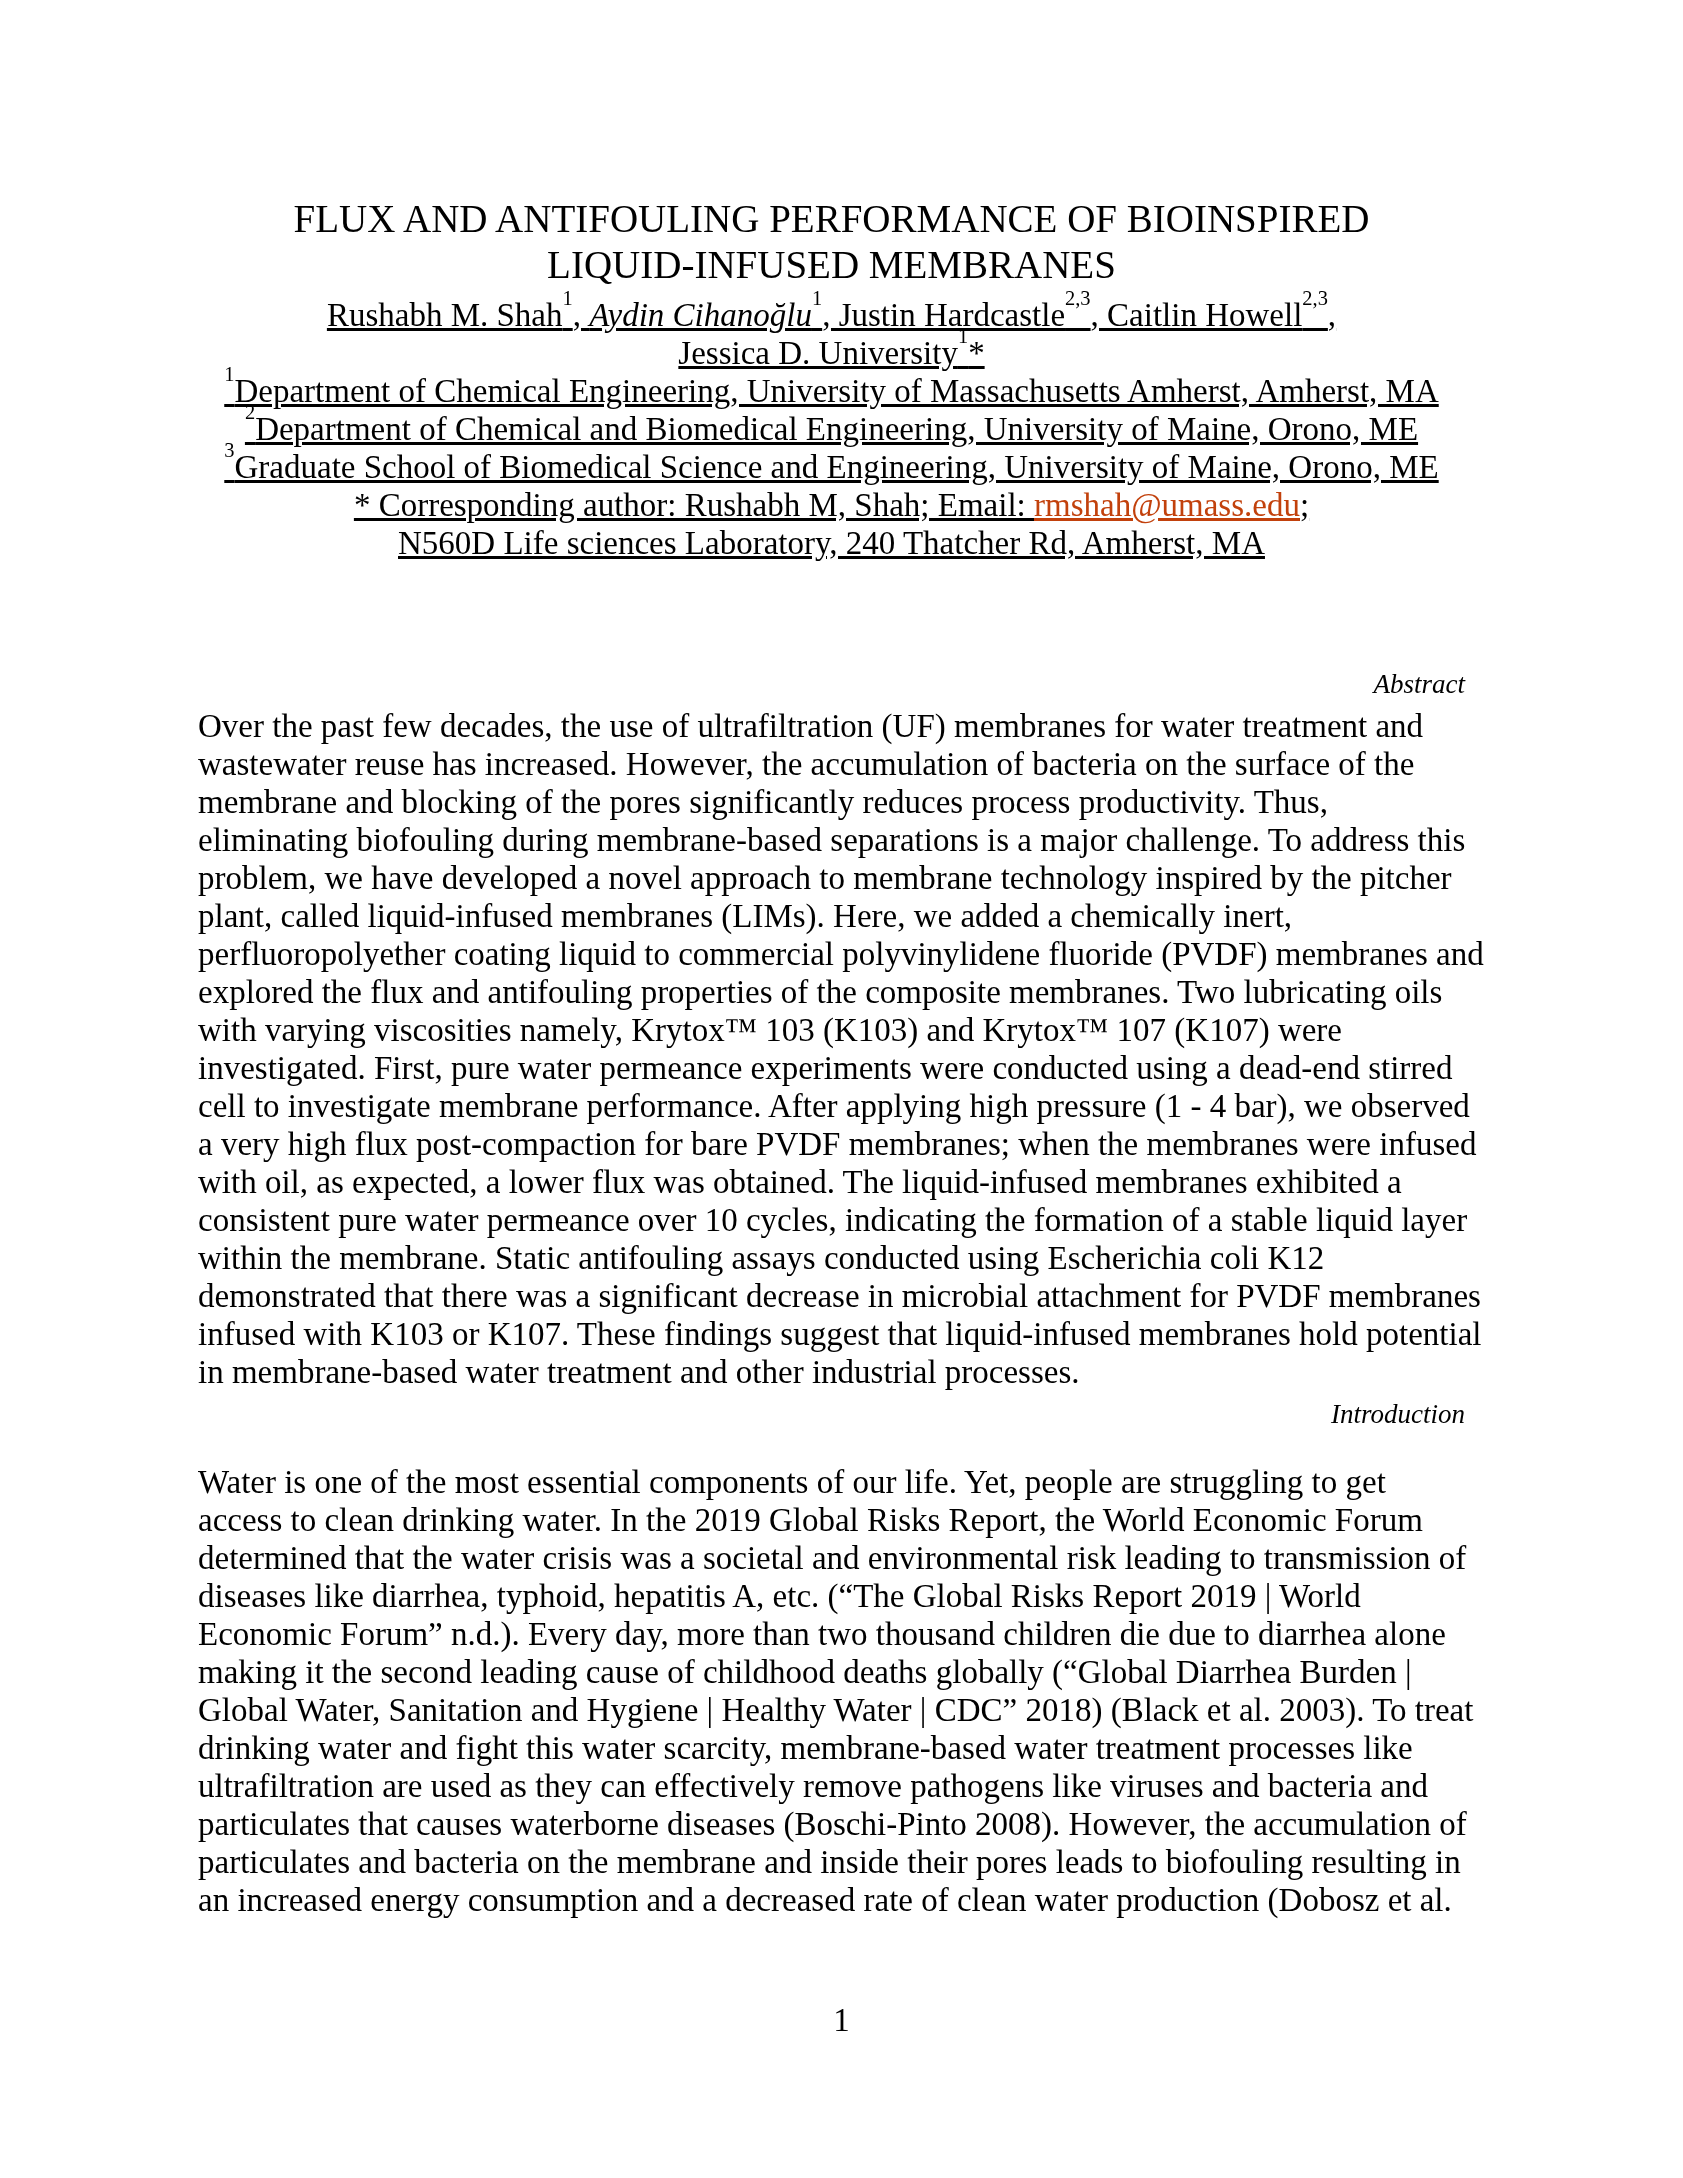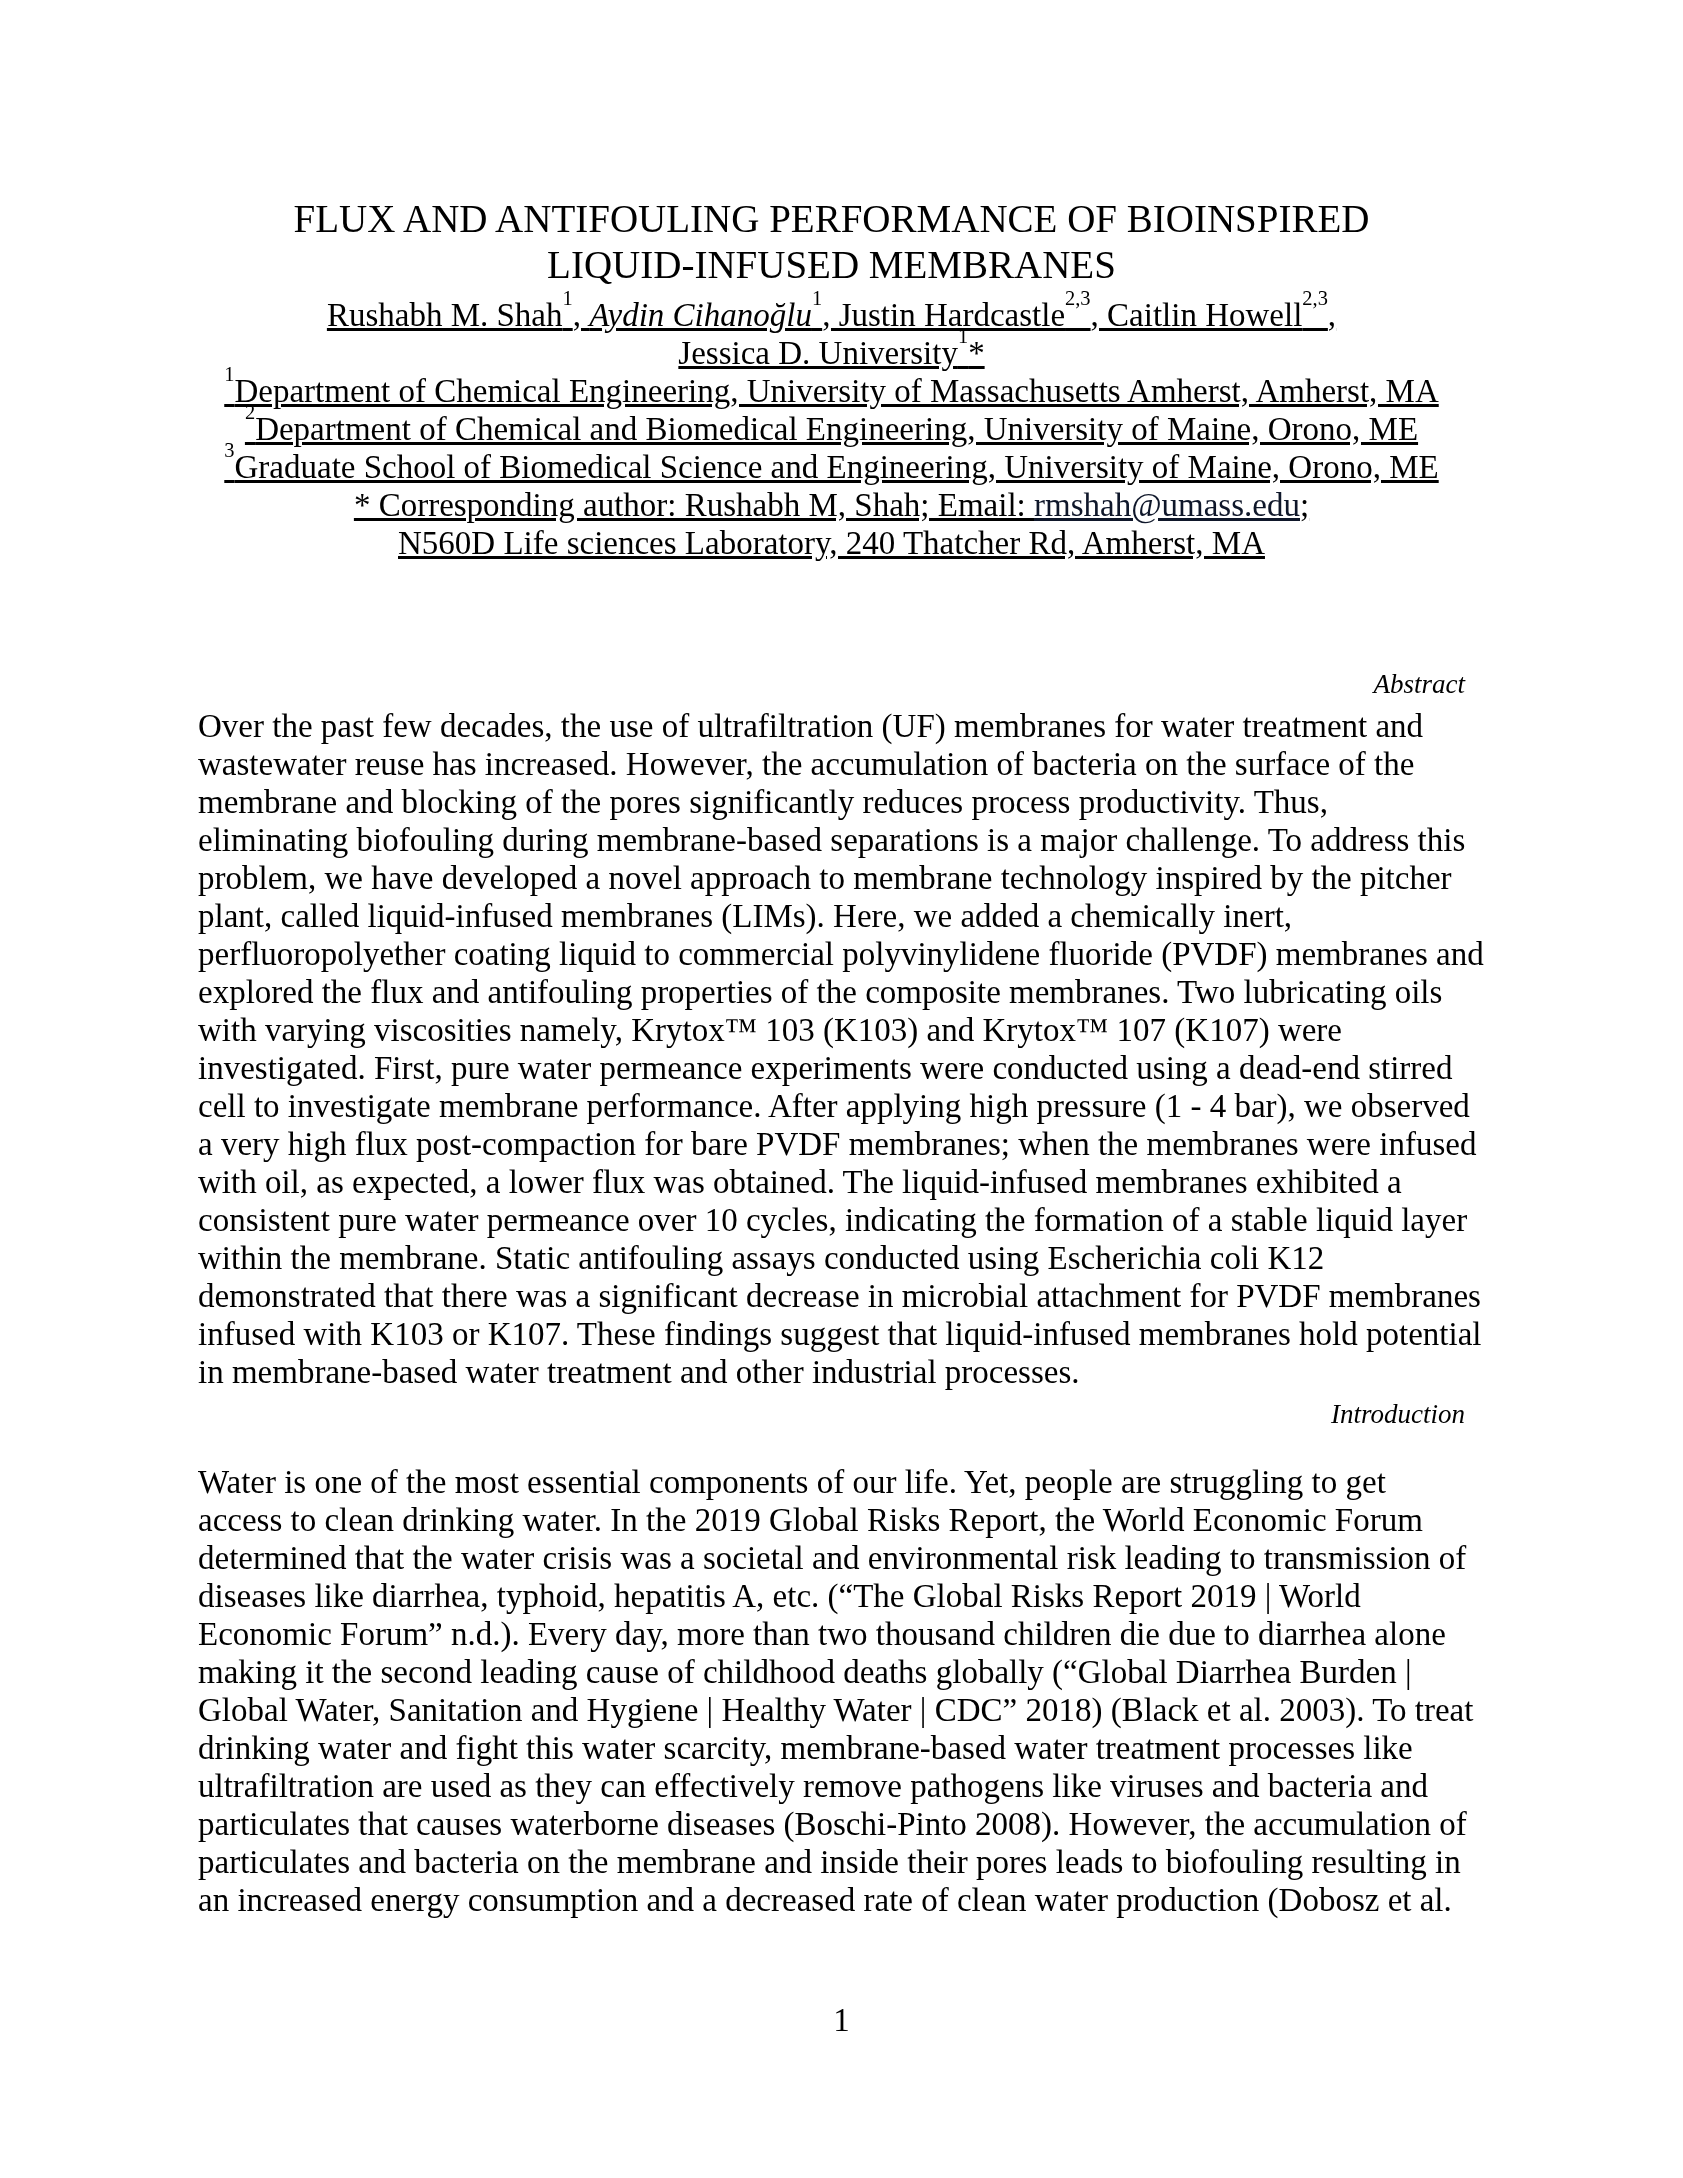--- a/index.html
+++ b/index.html
@@ -32,21 +32,21 @@
     text-decoration: underline;
   }
   sup.sscript, .authors-block sup {
     font-size: 0.62em;
     line-height: 0;
     position: relative;
     top: -0.45em;
   }
   .italic { font-style: italic; }
   .email-link {
-    color: #0f172a;
+    color: #c2410c;
     text-decoration: underline;
     cursor: pointer;
   }
   .heading {
     font-size: 27px;
     line-height: 46px;
     text-align: right;
     font-style: italic;
   }
   .abstract-heading { margin-top: 99px; }

